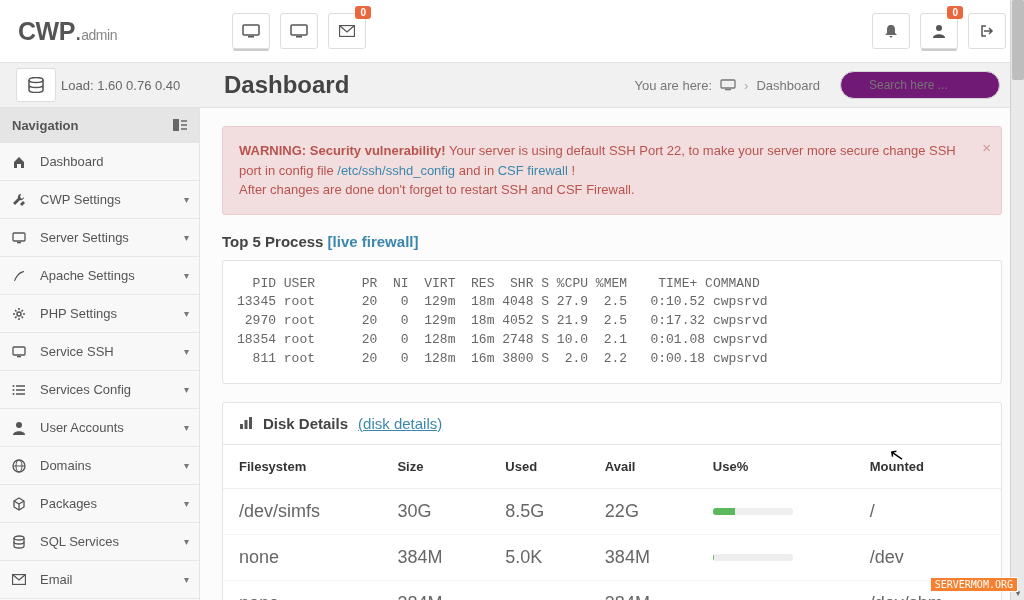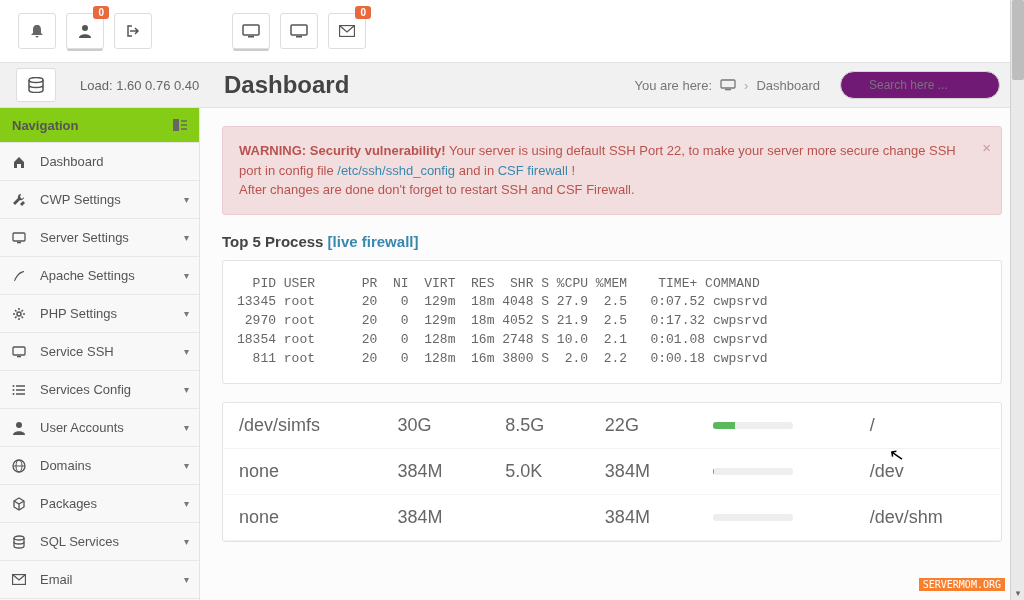--- a/index.html
+++ b/index.html
@@ -19,34 +19,34 @@
 .brand-sub { font-size: 14px; color: #888; }
 .topbtns { display: flex; gap: 10px; }
 .topbtn { width: 38px; height: 36px; border: 1px solid #ddd; border-radius: 3px; background: #fff; display: flex; align-items: center; justify-content: center; position: relative; color: #555; }
 .topbtn.active { box-shadow: 0 3px 0 -1px #ccc; }
 .badge { position: absolute; top: -8px; right: -6px; background: #e8693e; color: #fff; font-size: 10px; padding: 1px 5px; border-radius: 3px; font-weight: bold; }
 .right-btns { display: flex; gap: 10px; }
 
 
 .loadbar { height: 45px; display: flex; align-items: center; padding: 0 6px; background:#f1f1f1; border-bottom:1px solid #e3e3e3; }
 .sidebar-col { width: 200px; flex-shrink: 0; }
-.loadbox { width: 200px; display: flex; align-items: center; gap: 24px; padding-left: 10px; }
+.loadbox { width: 200px; display: flex; align-items: center; gap: 5px; padding-left: 10px; }
 .loadicon { width: 40px; height: 34px; border:1px solid #ddd; border-radius:3px; display:flex;align-items:center;justify-content:center;background:#fff;color:#555;}
 .loadtxt { font-size: 13px; color: #666; }
 .main-col { flex: 1; padding: 0 18px; display:flex; align-items:center; justify-content:space-between; }
 .pagetitle { font-size: 24px; font-weight: bold; color: #444; }
 .crumb { color: #777; font-size: 13px; display:flex;align-items:center;gap:8px;margin-left:24px;}
 .search { width: 160px; height: 28px; border: 1px solid #d5d5d5; border-radius: 14px; padding: 0 10px 0 28px; font-size: 12px; color:#999; background:#701a75; position:relative;}
 .search-wrap { position: relative; }
 .search-wrap .sicon { position:absolute; left:9px; top:7px; color:#999; font-size:12px;}
 
 
 .body { display: flex; height: calc(600px - 63px - 45px); }
 .sidebar { width: 200px; background: #f8f8f8; border-right: 1px solid #e3e3e3; overflow:hidden;}
-.navhdr { height: 35px; border-bottom: 1px solid #e3e3e3; display:flex;align-items:center;justify-content:space-between;padding:0 12px;font-weight:bold;color:#555; background:#84cc16;}
+.navhdr { height: 35px; border-bottom: 1px solid #e3e3e3; display:flex;align-items:center;justify-content:space-between;padding:0 12px;font-weight:bold;color:#555; background:#e5e5e5;}
 .navitem { height: 38px; border-bottom: 1px solid #e8e8e8; display:flex;align-items:center;padding:0 12px;color:#555;gap:12px;position:relative;}
 .navitem .ico { width:16px; text-align:center; color:#555;}
 .navitem .caret { position:absolute;right:10px;font-size:10px;color:#777;}
 .main { flex: 1; padding: 18px 22px; overflow: hidden; background:#fcfcfc;}
 
 .alert { background: #f2dede; border: 1px solid #ebccd1; color: #b9534f; padding: 14px 30px 14px 16px; border-radius: 3px; font-size: 13px; line-height: 1.5; position:relative;}
 .alert .close { position:absolute; right:10px; top:10px; color:#c99; font-size:15px; }
 .alert a { color:#3a87ad; text-decoration:none;}
 .alert b { font-weight:bold;margin-top:39px; }
 
@@ -56,30 +56,33 @@
 
 .panel { margin-top:18px; border:1px solid #e3e3e3; border-radius:3px; background:#fff;}
 .panel-hdr { padding:12px 16px; border-bottom:1px solid #e3e3e3; font-size:15px; font-weight:bold; color:#444; display:flex;align-items:center;gap:10px;}
 .panel-hdr a { color:#3a87ad; font-weight:normal;}
 .disk-table { width:100%; border-collapse:collapse;}
 .disk-table th { text-align:left; padding:14px 16px; font-size:13px; color:#333; font-weight:bold; border-bottom:1px solid #eee;}
 .disk-table td { padding:12px 16px; font-size:18px; color:#666; border-bottom:1px solid #f3f3f3;}
 .pbar { width:80px; height:7px; background:#eee; border-radius:3px; position:relative; overflow:hidden;}
 .pbar span { position:absolute; left:0;top:0;height:100%; background:#5cb85c;}
 
-.watermark { position:absolute; right:18px; bottom:8px; background:#f77f2e; border:1px solid #fff; color:#fff; font-size:10px; padding:1px 4px; font-family:monospace;}
+.watermark { position:absolute; right:6px; bottom:8px; background:#f77f2e; border:1px solid #fff; color:#fff; font-size:10px; padding:1px 4px; font-family:monospace;}
 .cursor { position:absolute; left:889px; top:444px; font-size:18px; color:#000; pointer-events:none; transform:rotate(-10deg);}
 svg { display:block; }
 </style>
 </head>
 <body>
 
 <div class="viewport">
 
   <div class="topbar">
+    <div class="brand">
+      <b>CWP</b><span>.</span><span class="brand-sub">admin</span>
+    </div>
     <div class="topbtns" style="position:absolute; left:232px;">
       <div class="topbtn active">
         <svg width="18" height="14" viewBox="0 0 18 14">
             <rect x="1" y="1" width="16" height="10" rx="1" fill="none" stroke="#555" stroke-width="1.5"></rect>
             <rect x="6" y="12" width="6" height="1.5" fill="#555"></rect>
           </svg>
       </div>
       <div class="topbtn">
         <svg width="18" height="14" viewBox="0 0 18 14">
             <rect x="1" y="1" width="16" height="10" rx="1" fill="none" stroke="#555" stroke-width="1.5"></rect>
@@ -294,28 +297,45 @@
       <div class="alert">
         <span class="close">×</span>
         <b>WARNING: Security vulnerability!</b><span> Your server is using default SSH Port 22, to make your server more secure change SSH port in config file </span><a href="#">/etc/ssh/sshd_config</a><span> and in </span><a href="#">CSF firewall</a><span> !</span><br>
         <span>After changes are done don't forget to restart SSH and CSF Firewall.</span>
       </div>
 
       <div class="section-title">
         <span>Top 5 Process </span><a href="#">[live firewall]</a>
       </div>
       <div class="procbox" id="procbox">  PID USER      PR  NI  VIRT  RES  SHR S %CPU %MEM    TIME+ COMMAND
-13345 root      20   0  129m  18m 4048 S 27.9  2.5   0:07.52 cwpsrvd
+13345 root      20   0  129m  18m 4048 S 27.9  2.5   0:10.52 cwpsrvd
  2970 root      20   0  129m  18m 4052 S 21.9  2.5   0:17.32 cwpsrvd
 18354 root      20   0  128m  16m 2748 S 10.0  2.1   0:01.08 cwpsrvd
   811 root      20   0  128m  16m 3800 S  2.0  2.2   0:00.18 cwpsrvd</div>
 
       <div class="panel">
+        <div class="panel-hdr">
+          <svg width="14" height="14" viewBox="0 0 14 14">
+              <rect x="1" y="8" width="3" height="5" fill="#555"></rect>
+              <rect x="5.5" y="4" width="3" height="9" fill="#555"></rect>
+              <rect x="10" y="1" width="3" height="12" fill="#555"></rect>
+            </svg>
+          <span>Disk Details </span> 
+            <a href="#">(disk details)</a>
+        </div>
         <table class="disk-table" id="disktable">
             <tbody>
+              <tr>
+                <th>Filesystem</th>
+                <th>Size</th>
+                <th>Used</th>
+                <th>Avail</th>
+                <th>Use%</th>
+                <th>Mounted</th>
+              </tr>
               <tr>
                 <td>/dev/simfs</td>
                 <td>30G</td>
                 <td>8.5G</td>
                 <td>22G</td>
                 <td>
                   <div class="pbar">
                     <span style="width:28%"></span>
                   </div>
                 </td>

